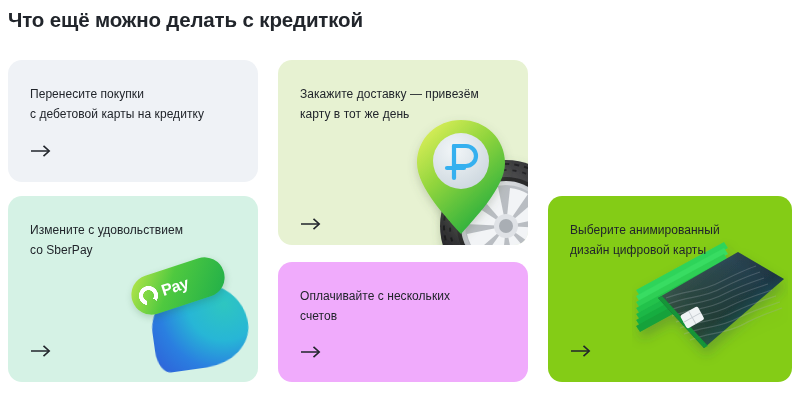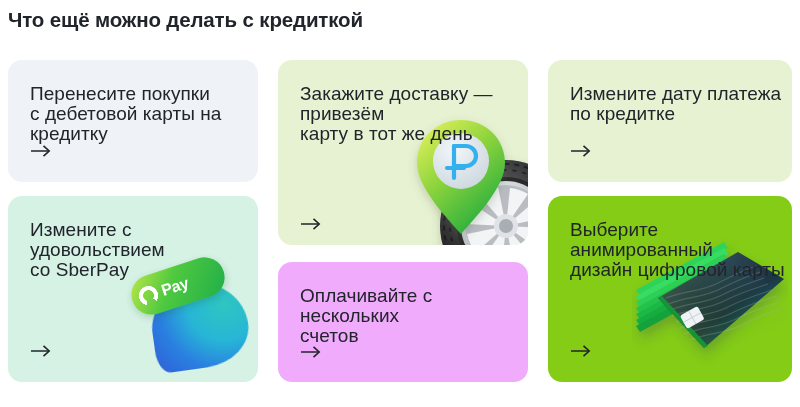--- a/index.html
+++ b/index.html
@@ -35,21 +35,21 @@
   }
   .card {
     position: absolute;
     border-radius: 14px;
     overflow: hidden;
   }
   .card-title {
     position: absolute;
     left: 22px;
     top: 24px;
-    font-size: 19px;
+    font-size: 12px;
     line-height: 20px;
     color: #21252b;
     white-space: pre-line;
     z-index: 4;
     letter-spacing: 0.05px;
   }
   .arrow {
     position: absolute;
     left: 22px;
     width: 22px;
@@ -263,30 +263,20 @@
       <div class="card-title">Оплачивайте с нескольких
 счетов</div>
       <div class="arrow">
         <svg width="22" height="14" viewBox="0 0 22 14">
           <path d="M1 7 H19" stroke="#21252b" stroke-width="1.6" fill="none"></path>
           <path d="M13.5 1.8 L19.2 7 L13.5 12.2" stroke="#21252b" stroke-width="1.6" fill="none"></path>
         </svg>
       </div>
     </div>
 
-    <div class="card" id="card-paydate">
-      <div class="card-title">Измените дату платежа
-по кредитке</div>
-      <div class="arrow">
-        <svg width="22" height="14" viewBox="0 0 22 14">
-          <path d="M1 7 H19" stroke="#21252b" stroke-width="1.6" fill="none"></path>
-          <path d="M13.5 1.8 L19.2 7 L13.5 12.2" stroke="#21252b" stroke-width="1.6" fill="none"></path>
-        </svg>
-      </div>
-    </div>
 
     <div class="card" id="card-design">
       <div class="card-title">Выберите анимированный
 дизайн цифровой карты</div>
 
       <div class="cardstack-art">
         <svg width="156" height="136" viewBox="0 0 156 136">
           <defs>
             <linearGradient id="faceG" x1="8%" y1="8%" x2="94%" y2="96%">
               <stop offset="0%" stop-color="#4b5258"></stop>

